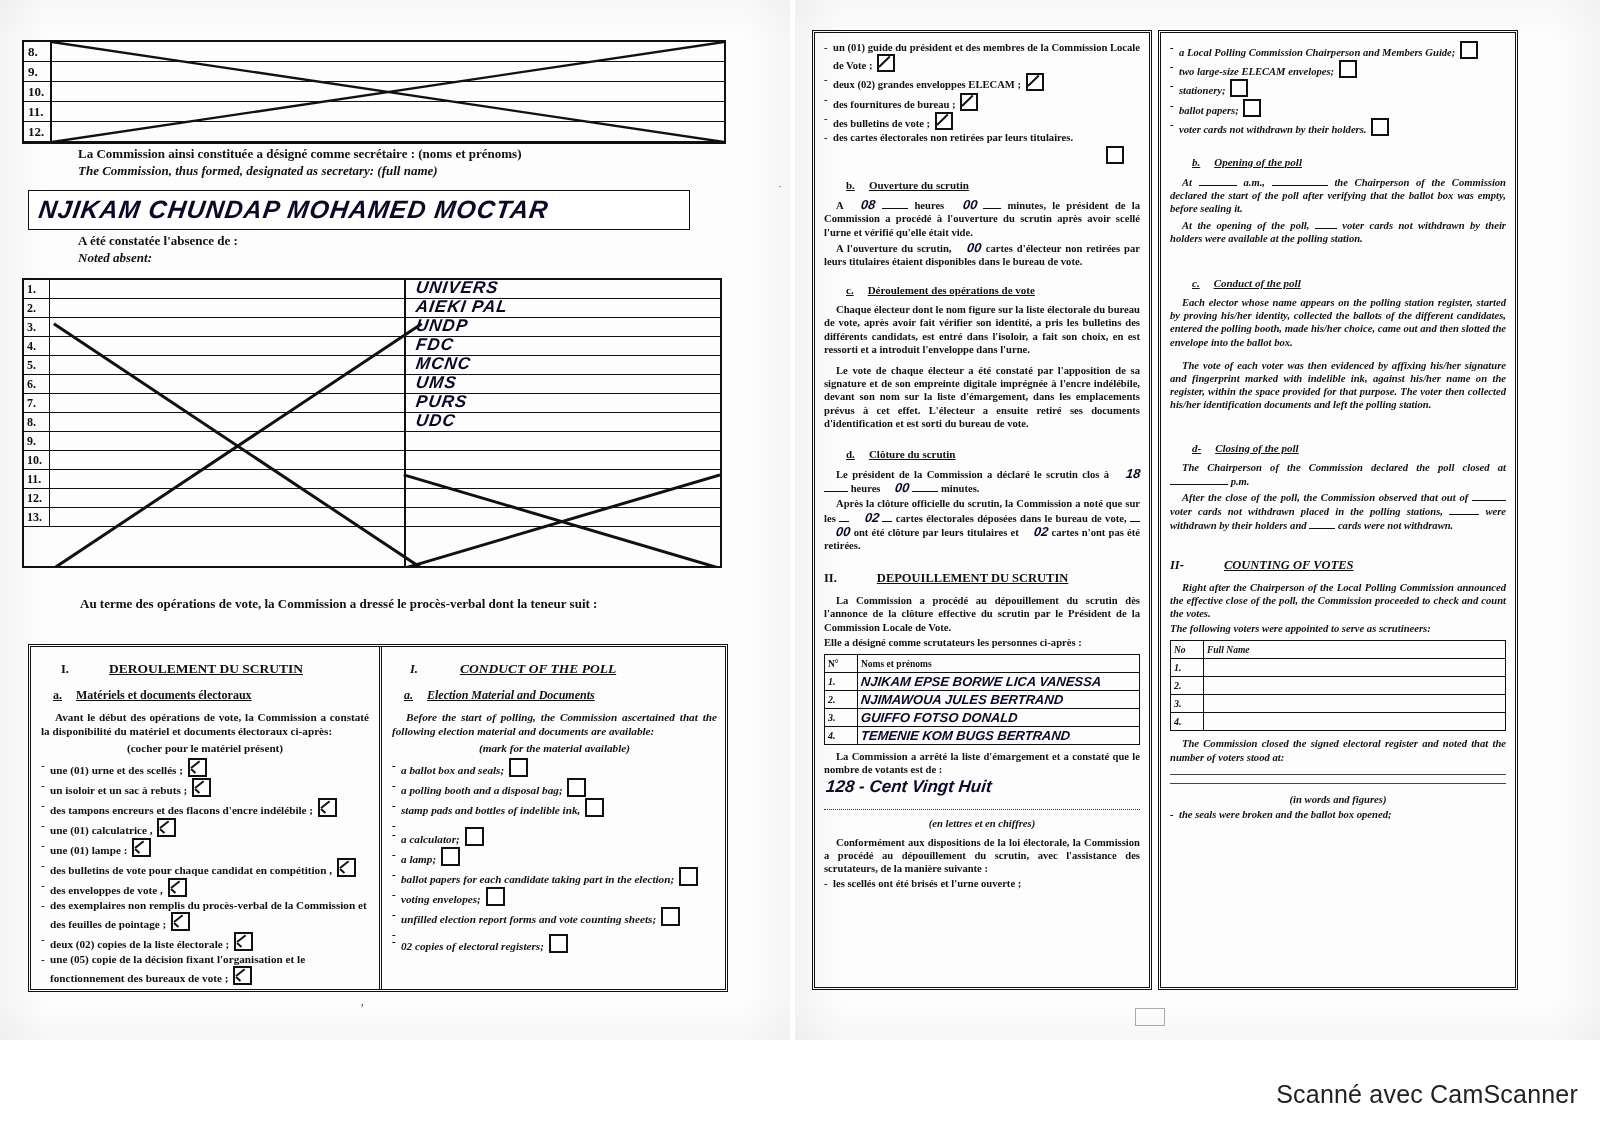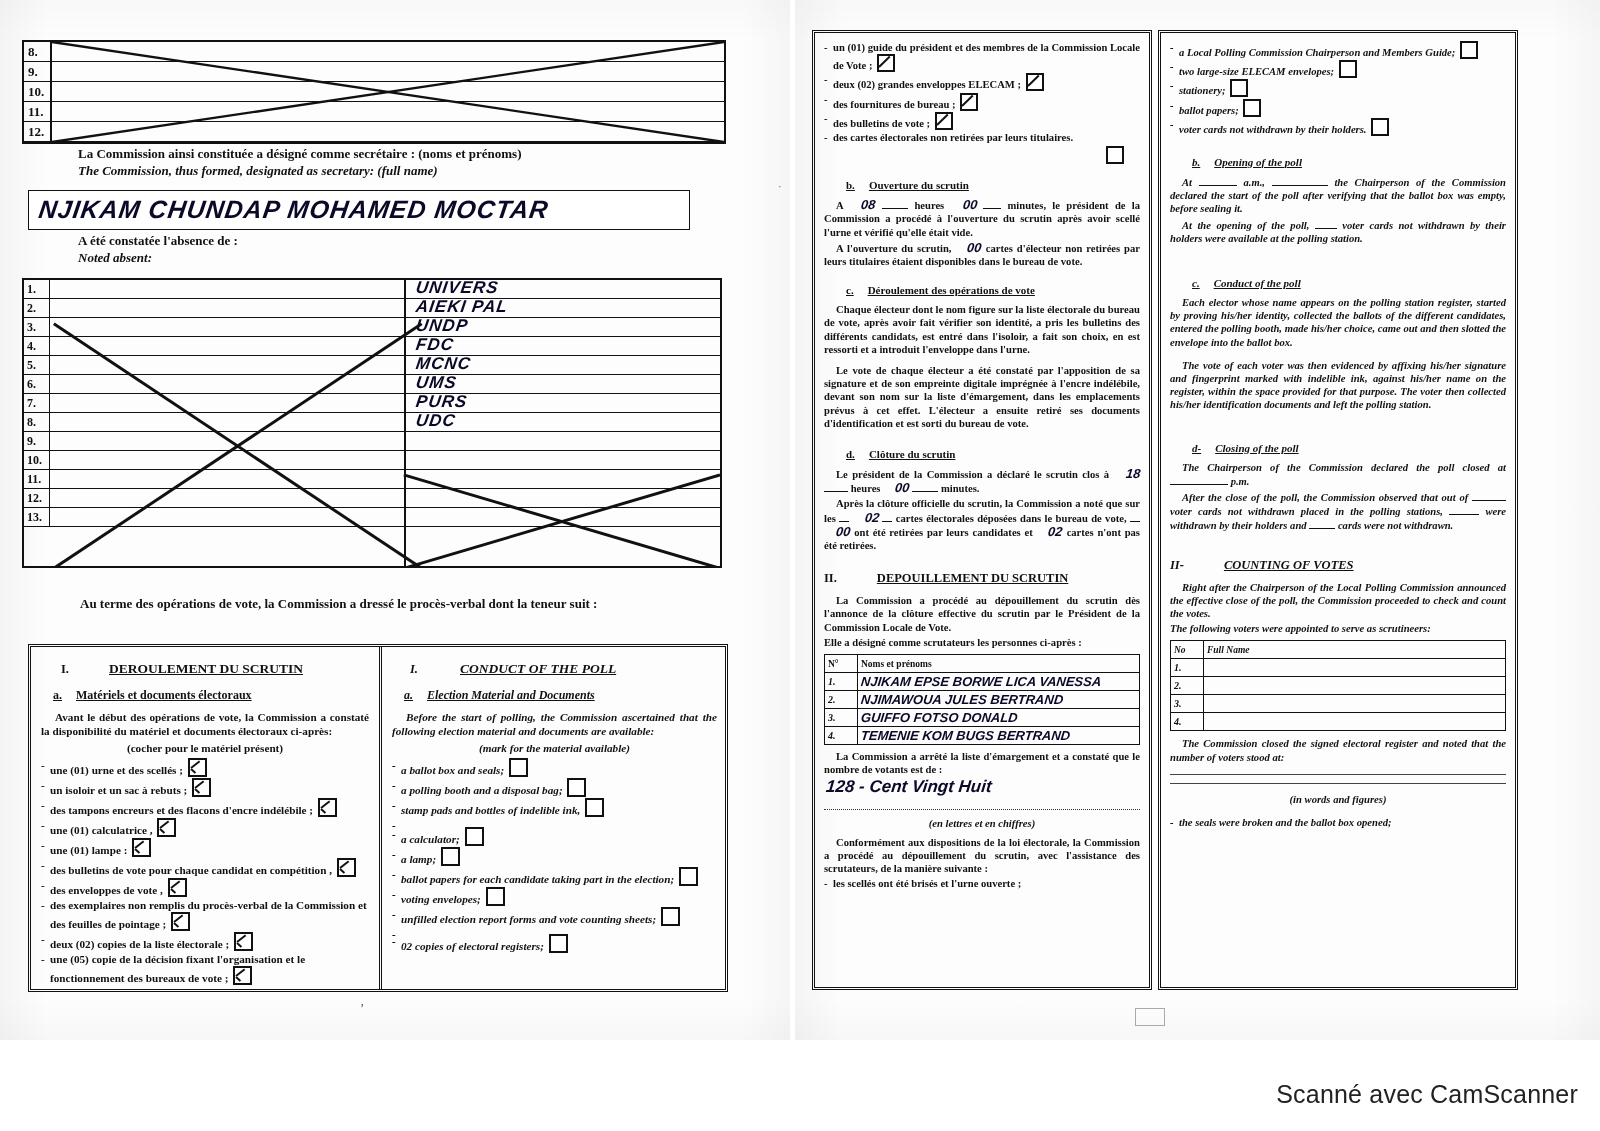--- a/index.html
+++ b/index.html
@@ -338,21 +338,21 @@
     <span>minutes.</span>
   </div>
   <div class="rbody" style="text-indent:12px;margin-top:2px;">
     <span>Après la clôture officielle du scrutin, la Commission a noté que sur les</span>
     <span class="blank" style="width:10px;"></span>
     <span class="handsm">02</span>
     <span class="blank" style="width:10px;"></span>
     <span>cartes électorales déposées dans le bureau de vote,</span>
     <span class="blank" style="width:10px;"></span>
     <span class="handsm">00</span>
-    <span>ont été retirées par leurs candidates et</span>
+    <span>ont été clôture par leurs titulaires et</span>
     <span class="handsm">02</span>
     <span>cartes n'ont pas été retirées.</span>
   </div>
 
   <div style="margin:16px 0 8px 0;">
     <span class="rnum">II.</span>
     <span class="rsec" style="margin-left:36px;">DEPOUILLEMENT DU SCRUTIN</span>
   </div>
   <div class="rbody" style="text-indent:12px;">La Commission a procédé au dépouillement du scrutin dès l'annonce de la clôture effective du scrutin par le Président de la Commission Locale de Vote.</div>
   <div class="rbody" style="margin-top:2px;">Elle a désigné comme scrutateurs les personnes ci-après :</div>
@@ -475,20 +475,20 @@
       <td class="n">4.</td>
       <td></td>
     </tr>
   </tbody>
     </table>
 
   <div class="rbody it" style="text-indent:12px;margin-top:6px;">The Commission closed the signed electoral register and noted that the number of voters stood at:</div>
   <div class="solidline"></div>
   <div class="solidline" style="margin-top:-2px;"></div>
   <div class="rbody it centr" style="margin-top:6px;">(in words and figures)</div>
-  <ul class="plain rbody it" style="margin-top:10px;">
+  <ul class="plain rbody it" style="margin-top:2px;">
     <li><span>the seals were broken and the ballot box opened;</span></li>
   </ul>
 </div>
 
 <div class="edge-mark" style="left:1135px;top:1008px;border:1px solid #aaa;width:28px;height:16px;"></div>
 
 <div id="watermark">Scanné avec CamScanner</div>
 
 </body></html>

